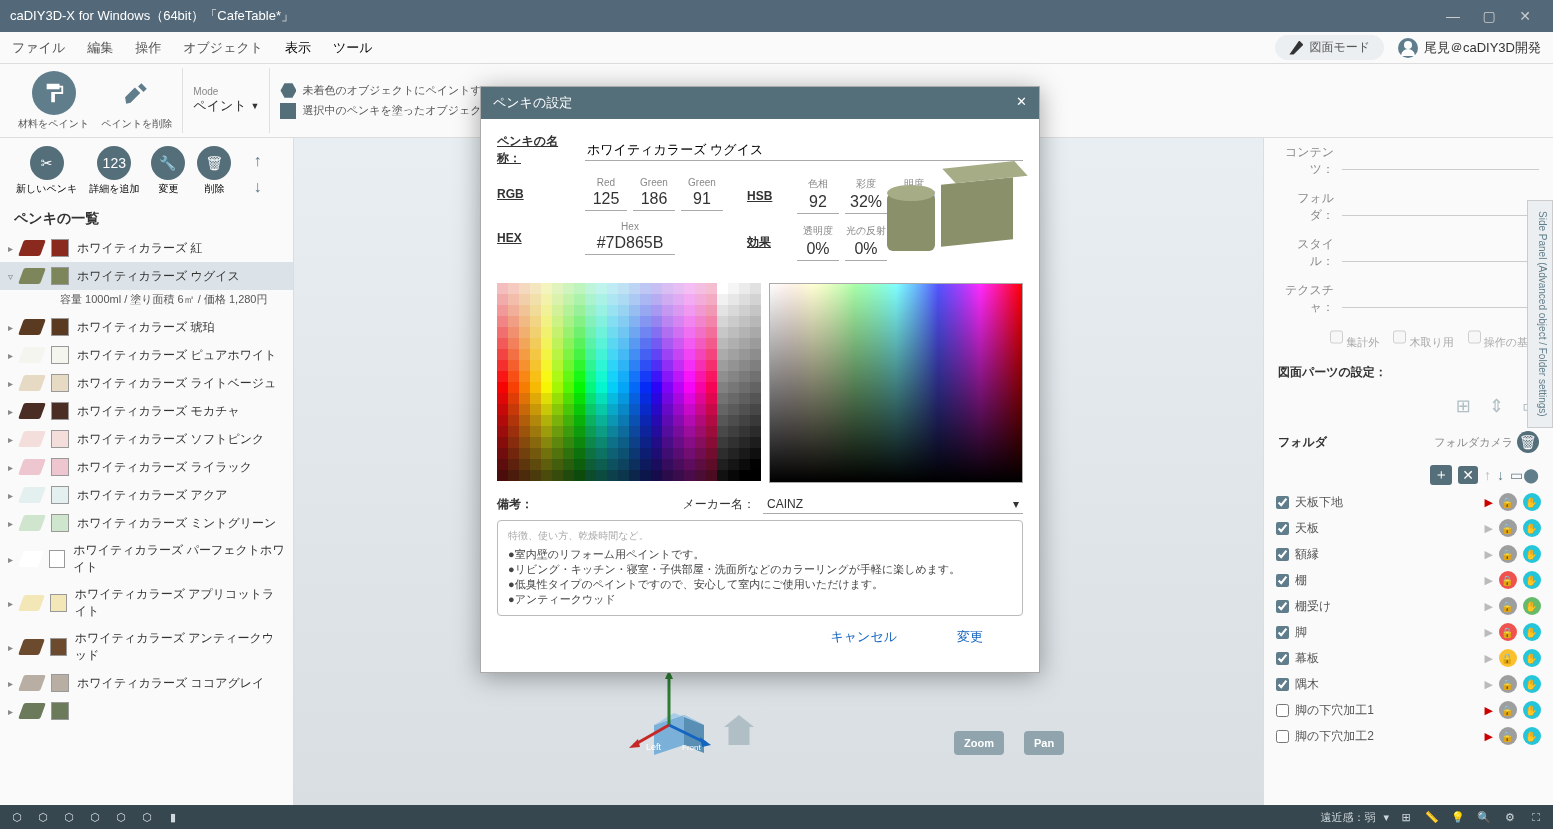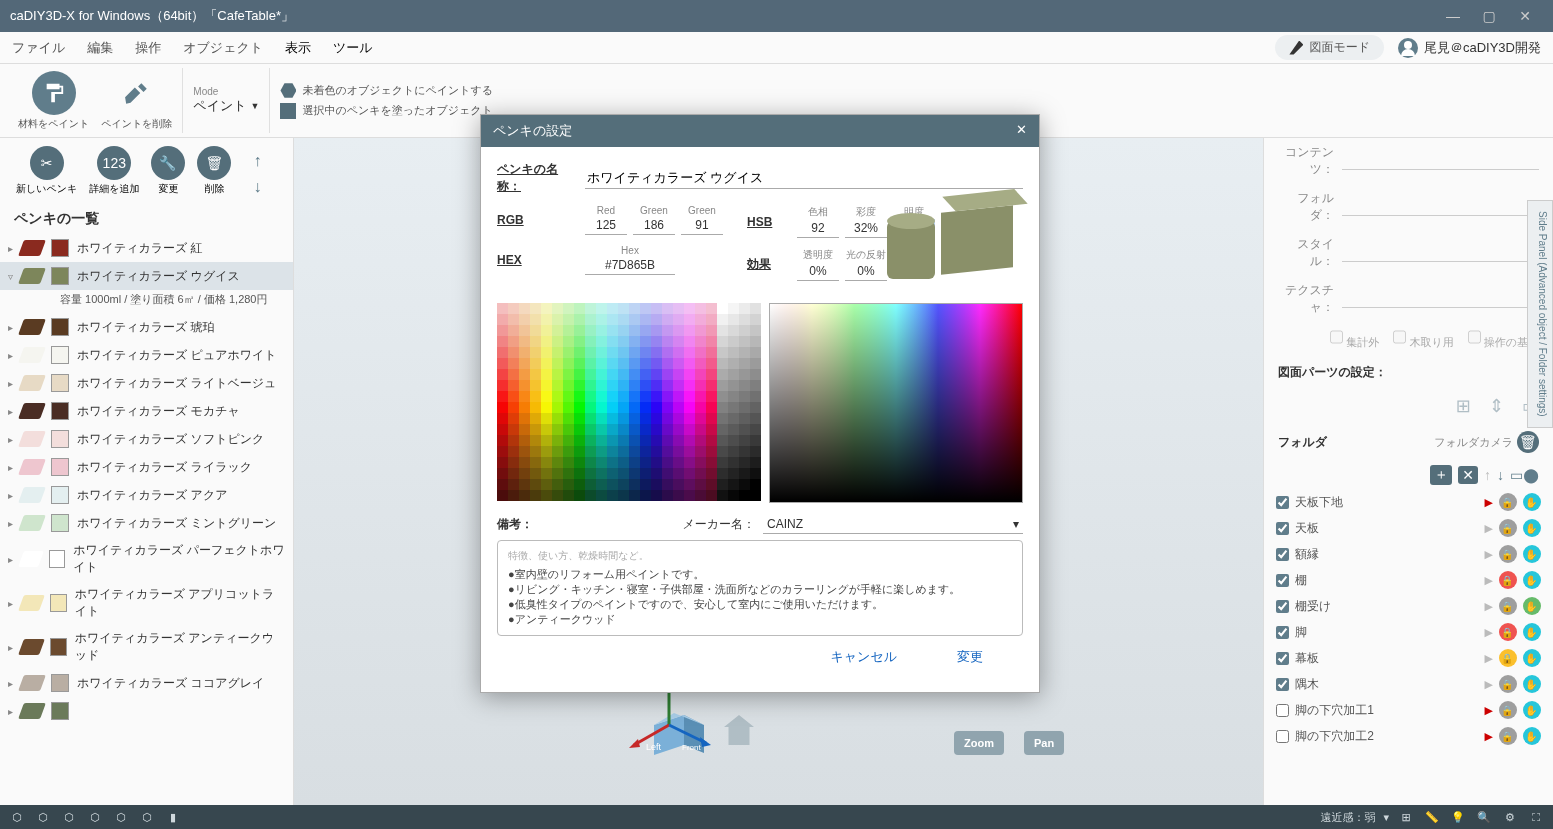--- a/index.html
+++ b/index.html
@@ -64,32 +64,32 @@
 .folder-item .ftri { color: #c00; font-size: 11px; }
 .folder-item .ftri.hollow { color: #bbb; }
 .lock-ico, .hand-ico { width: 18px; height: 18px; border-radius: 50%; display: inline-flex; align-items: center; justify-content: center; font-size: 10px; }
 .rp-tab { position: absolute; right: 0; top: 200px; width: 26px; writing-mode: vertical-rl; background: #eceff1; padding: 10px 4px; font-size: 10px; color: #607d8b; border: 1px solid #ccc; }
 
 .statusbar { height: 24px; background: #37474f; color: #cfd8dc; display: flex; align-items: center; padding: 0 8px; font-size: 11px; gap: 8px; }
 .statusbar .spacer { flex: 1; }
 .sb-ico { width: 18px; height: 18px; display: inline-flex; align-items: center; justify-content: center; }
 
 
-.overlay { position: absolute; inset: 0; margin-top: 28px; }
+.overlay { position: absolute; inset: 0; }
 .dialog { position: absolute; left: 480px; top: 86px; width: 560px; background: #fff; box-shadow: 0 4px 24px rgba(0,0,0,.35); border: 1px solid #aaa; }
 .dlg-title { background: #546e7a; color: #fff; padding: 7px 12px; font-size: 13px; display: flex; }
 .dlg-title .x { margin-left: auto; }
 .dlg-body { padding: 14px 16px; font-size: 12px; color: #333; }
 .dlg-row { display: flex; align-items: center; margin-bottom: 10px; gap: 10px; }
 .dlg-row .lab { font-weight: bold; width: 78px; text-decoration: underline; }
 .dlg-row input[type=text] { flex: 1; border: none; border-bottom: 1px solid #aaa; padding: 3px 2px; font-size: 13px; }
 .nums { display: flex; gap: 6px; }
 .numcol { display: flex; flex-direction: column; align-items: center; width: 42px; }
 .numcol .nl { font-size: 10px; color: #888; }
-.numcol .nv { border-bottom: 1px solid #aaa; width: 100%; text-align: center; padding: 2px 0; font-size: 12px; }
+.numcol .nv { border-bottom: 1px solid #aaa; width: 100%; text-align: center; padding: 2px 0; font-size: 16px; }
 .numcol.sel .nv { background: #bcd4f0; }
 .preview3d { width: 150px; height: 108px; position: absolute; right: 16px; top: 44px; }
 .preview3d .cube { position: absolute; width: 72px; height: 62px; background: #8a9069; right: 10px; top: 18px; transform: skewY(-6deg); }
 .preview3d .cube::before { content: ""; position: absolute; width: 72px; height: 16px; background: #a6ac85; top: -16px; transform: skewX(40deg); left: 8px; }
 .preview3d .cyl { position: absolute; width: 48px; height: 58px; background: #8a9069; left: 14px; top: 30px; border-radius: 6px; }
 .preview3d .cyl::before { content: ""; position: absolute; width: 48px; height: 16px; background: #a6ac85; border-radius: 50%; top: -8px; }
 
 .palette { display: flex; gap: 8px; margin: 12px 0; }
 .swatches { display: grid; grid-template-columns: repeat(24, 11px); grid-auto-rows: 11px; gap: 0; }
 .swatches div { width: 11px; height: 11px; }

